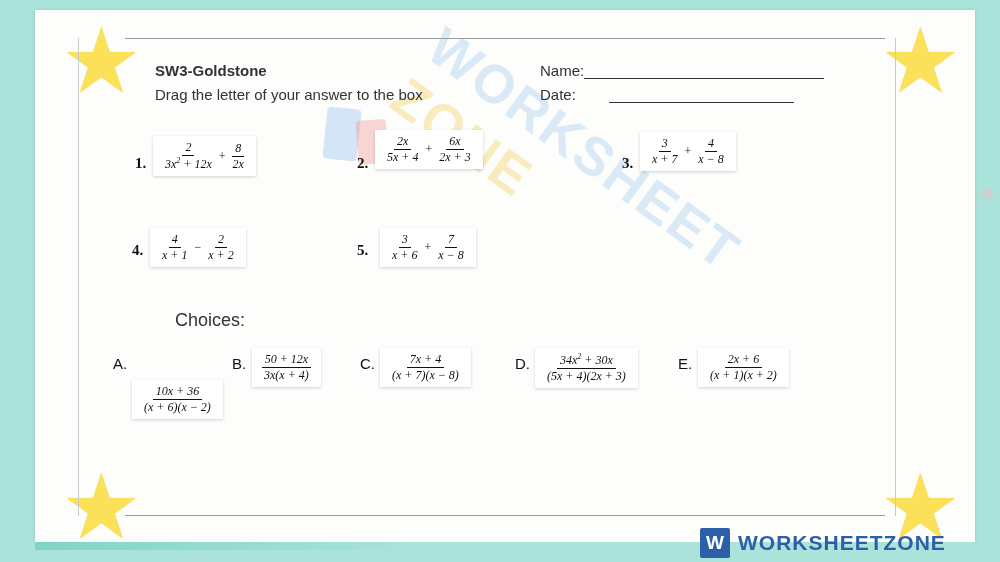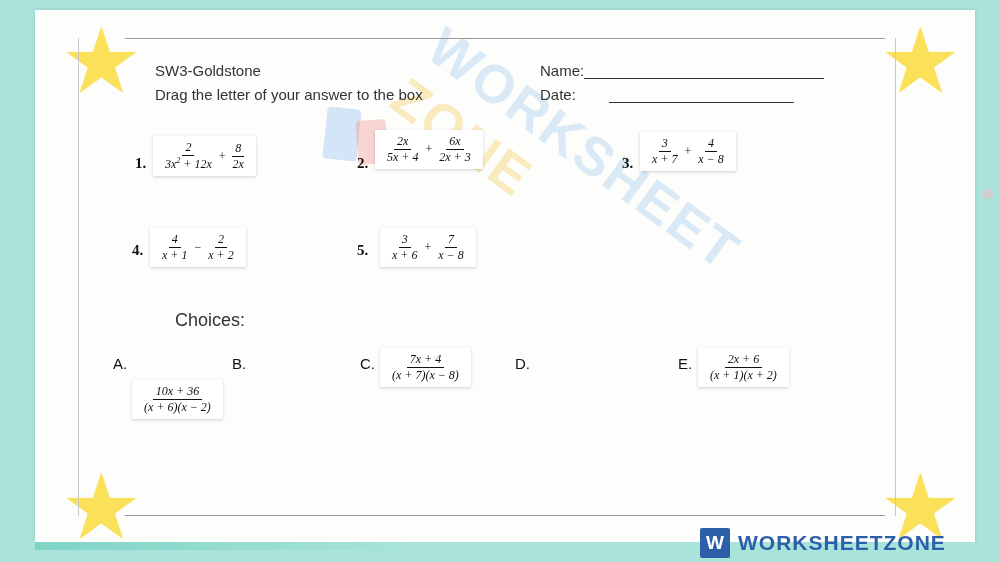--- a/index.html
+++ b/index.html
@@ -90,20 +90,21 @@
   }
   .vrule.left { left: 43px; }
   .vrule.right { left: 860px; }
 
   .title {
     position: absolute;
     left: 120px;
     top: 52px;
     font-size: 15px;
     color: #333;
+    font-weight: bold;
   }
   .subtitle {
     position: absolute;
     left: 120px;
     top: 76px;
     font-size: 15px;
     color: #333;
   }
   .name-row, .date-row {
     position: absolute;
@@ -331,30 +332,42 @@
 
   <div class="choicelabel" style="left:78px; top:345px;">A.</div>
   <div class="mathbox" style="left:97px; top:338px;margin-top:32px;">
     <span class="frac">
       <span class="num">10x + 36</span>
       <span class="den">(x + 6)(x − 2)</span>
     </span>
   </div>
 
   <div class="choicelabel" style="left:197px; top:345px;">B.</div>
+  <div class="mathbox" style="left:217px; top:338px;">
+    <span class="frac">
+      <span class="num">50 + 12x</span>
+      <span class="den">3x(x + 4)</span>
+    </span>
+  </div>
 
   <div class="choicelabel" style="left:325px; top:345px;">C.</div>
   <div class="mathbox" style="left:345px; top:338px;">
     <span class="frac">
       <span class="num">7x + 4</span>
       <span class="den">(x + 7)(x − 8)</span>
     </span>
   </div>
 
   <div class="choicelabel" style="left:480px; top:345px;">D.</div>
+  <div class="mathbox" style="left:500px; top:338px;">
+    <span class="frac">
+      <span class="num">34<i>x</i><sup class="exp">2</sup> + 30<i>x</i></span>
+      <span class="den">(5x + 4)(2x + 3)</span>
+    </span>
+  </div>
 
   <div class="choicelabel" style="left:643px; top:345px;">E.</div>
   <div class="mathbox" style="left:663px; top:338px;">
     <span class="frac">
       <span class="num">2x + 6</span>
       <span class="den">(x + 1)(x + 2)</span>
     </span>
   </div>
 
 </div>

